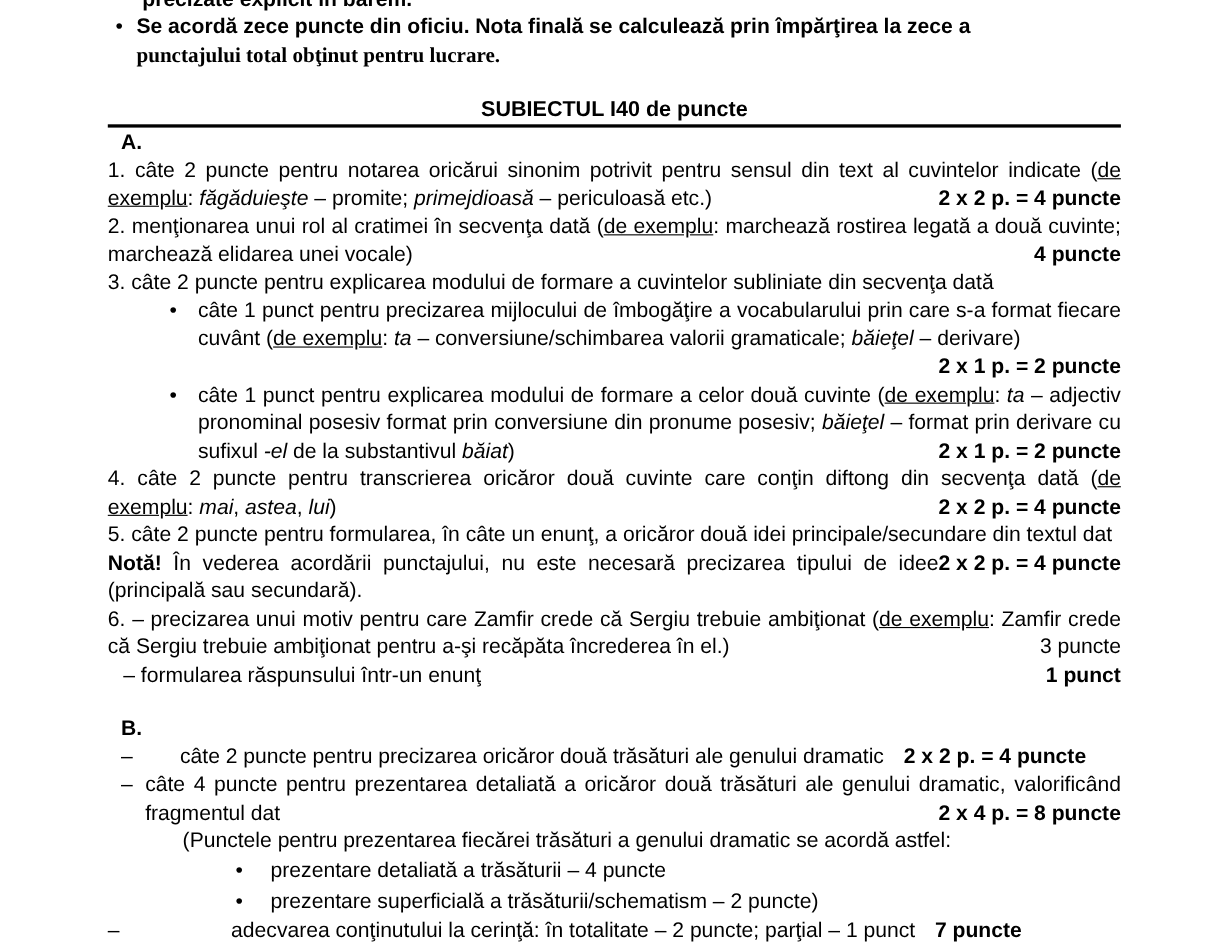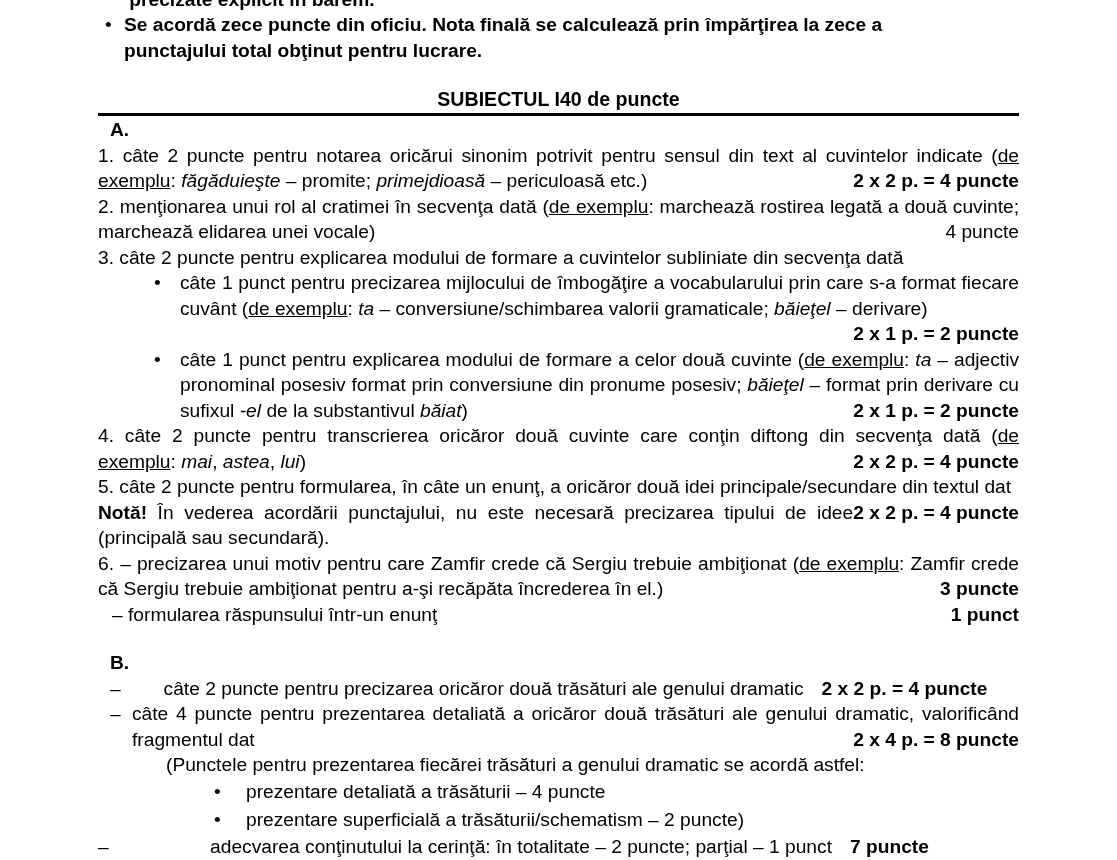--- a/index.html
+++ b/index.html
@@ -60,21 +60,21 @@
     box-sizing: border-box;
   }
   .top-bullet .txt {
     flex: 1 1 auto;
     font-weight: bold;
     font-size: 19.2px;
     line-height: 25.5px;
     text-align: justify;
     text-justify: inter-word;
   }
-  .top-bullet .txt .lastline { text-align: left; }
+  .top-bullet .txt .lastline { text-align: left; font-family: Liberation Serif, serif; }
 
   
   .subject-head {
     margin-top: 24px;
     display: flex;
     justify-content: center;
     align-items: baseline;
     font-weight: bold;
     font-size: 19.6px;
     line-height: 25px;
@@ -191,21 +191,21 @@
 
   <div class="item">
     <span>1.</span>
     <span>câte 2 puncte pentru notarea oricărui sinonim potrivit pentru sensul din text al cuvintelor indicate (</span><span class="und">de exemplu</span><span>: </span><span class="ital">făgăduieşte</span><span> – promite; </span><span class="ital">primejdioasă</span><span> – periculoasă etc.)</span>
     <span class="score" style="float:right; font-weight:bold;">2 x 2 p. = 4 puncte</span>
   </div>
 
   <div class="item">
     <span>2.</span>
     <span>menţionarea unui rol al cratimei în secvenţa dată (</span><span class="und">de exemplu</span><span>: marchează rostirea legată a două cuvinte; marchează elidarea unei vocale)</span>
-    <span class="score" style="float:right; font-weight:normal;">4 puncte</span>
+    <span class="score" style="float:right; font-weight:bold;">4 puncte</span>
   </div>
 
   <div class="item">
     <span>3.</span>
     <span>câte 2 puncte pentru explicarea modului de formare a cuvintelor subliniate din secvenţa dată</span>
   </div>
 
   <div class="subbullet">
     <div class="dot">•</div>
     <div class="txt">
@@ -234,21 +234,21 @@
     <span class="score" style="float:right; font-weight:bold;">2 x 2 p. = 4 puncte</span>
   </div>
 
   <div class="item">
     <span class="bold">Notă!</span><span> În vederea acordării punctajului, nu este necesară precizarea tipului de idee (principală sau secundară).</span>
   </div>
 
   <div class="item">
     <span>6.</span>
     <span>–</span><span> precizarea unui motiv pentru care Zamfir crede că Sergiu trebuie ambiţionat (</span><span class="und">de exemplu</span><span>: Zamfir crede că Sergiu trebuie ambiţionat pentru a-şi recăpăta încrederea în el.)</span>
-    <span class="score" style="float:right; font-weight:bold;">3 puncte</span>
+    <span class="score" style="float:right; font-weight:normal;">3 puncte</span>
   </div>
 
   <div class="one-line hang-6">
     <span><span>–</span><span> formularea răspunsului într-un enunţ</span></span>
     <span class="score">1 punct</span>
   </div>
 
   <div class="spacer-b"></div>
 
   <div class="sec-letter">B.</div>

